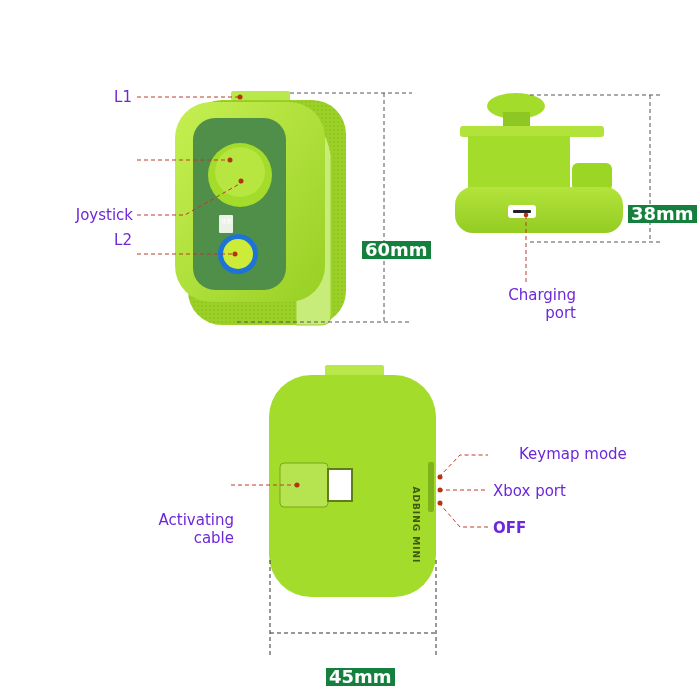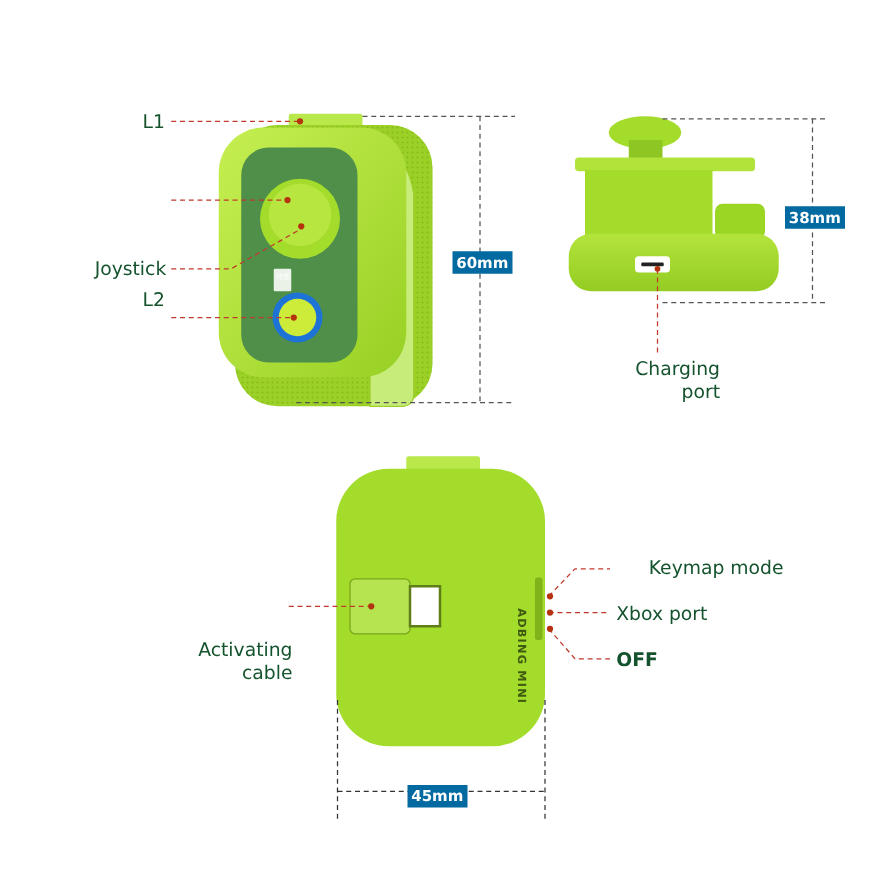--- a/index.html
+++ b/index.html
@@ -1,20 +1,20 @@
 <!DOCTYPE html>
 <html><head>
 <meta charset="utf-8">
 <style>
   html,body{margin:0;padding:0;background:#fff;}
   #canvas{position:relative;width:700px;height:700px;overflow:hidden;background:#ffffff;font-family:"DejaVu Sans","Liberation Sans",sans-serif;color:#222;}
-  .lbl{position:absolute;font-size:15px;line-height:18px;color:#14532d;white-space:nowrap;}
+  .lbl{position:absolute;font-size:15px;line-height:18px;color:#6d28d9;white-space:nowrap;}
   .lbl.r{text-align:right;}
   .lbl.c{text-align:right;}
-  .dim{position:absolute;background:#0369a1;color:#fff;font-weight:bold;font-size:12px;line-height:18px;padding:0 3px;}
+  .dim{position:absolute;background:#15803d;color:#fff;font-weight:bold;font-size:18px;line-height:18px;padding:0 3px;margin-top:40px;}
   svg{position:absolute;left:0;top:0;}
 </style>
 </head>
 <body>
 
 <div id="canvas">
 
   <svg width="700" height="700" viewBox="0 0 700 700">
     <defs>
       <linearGradient id="g1" x1="0" y1="0" x2="1" y2="1">

